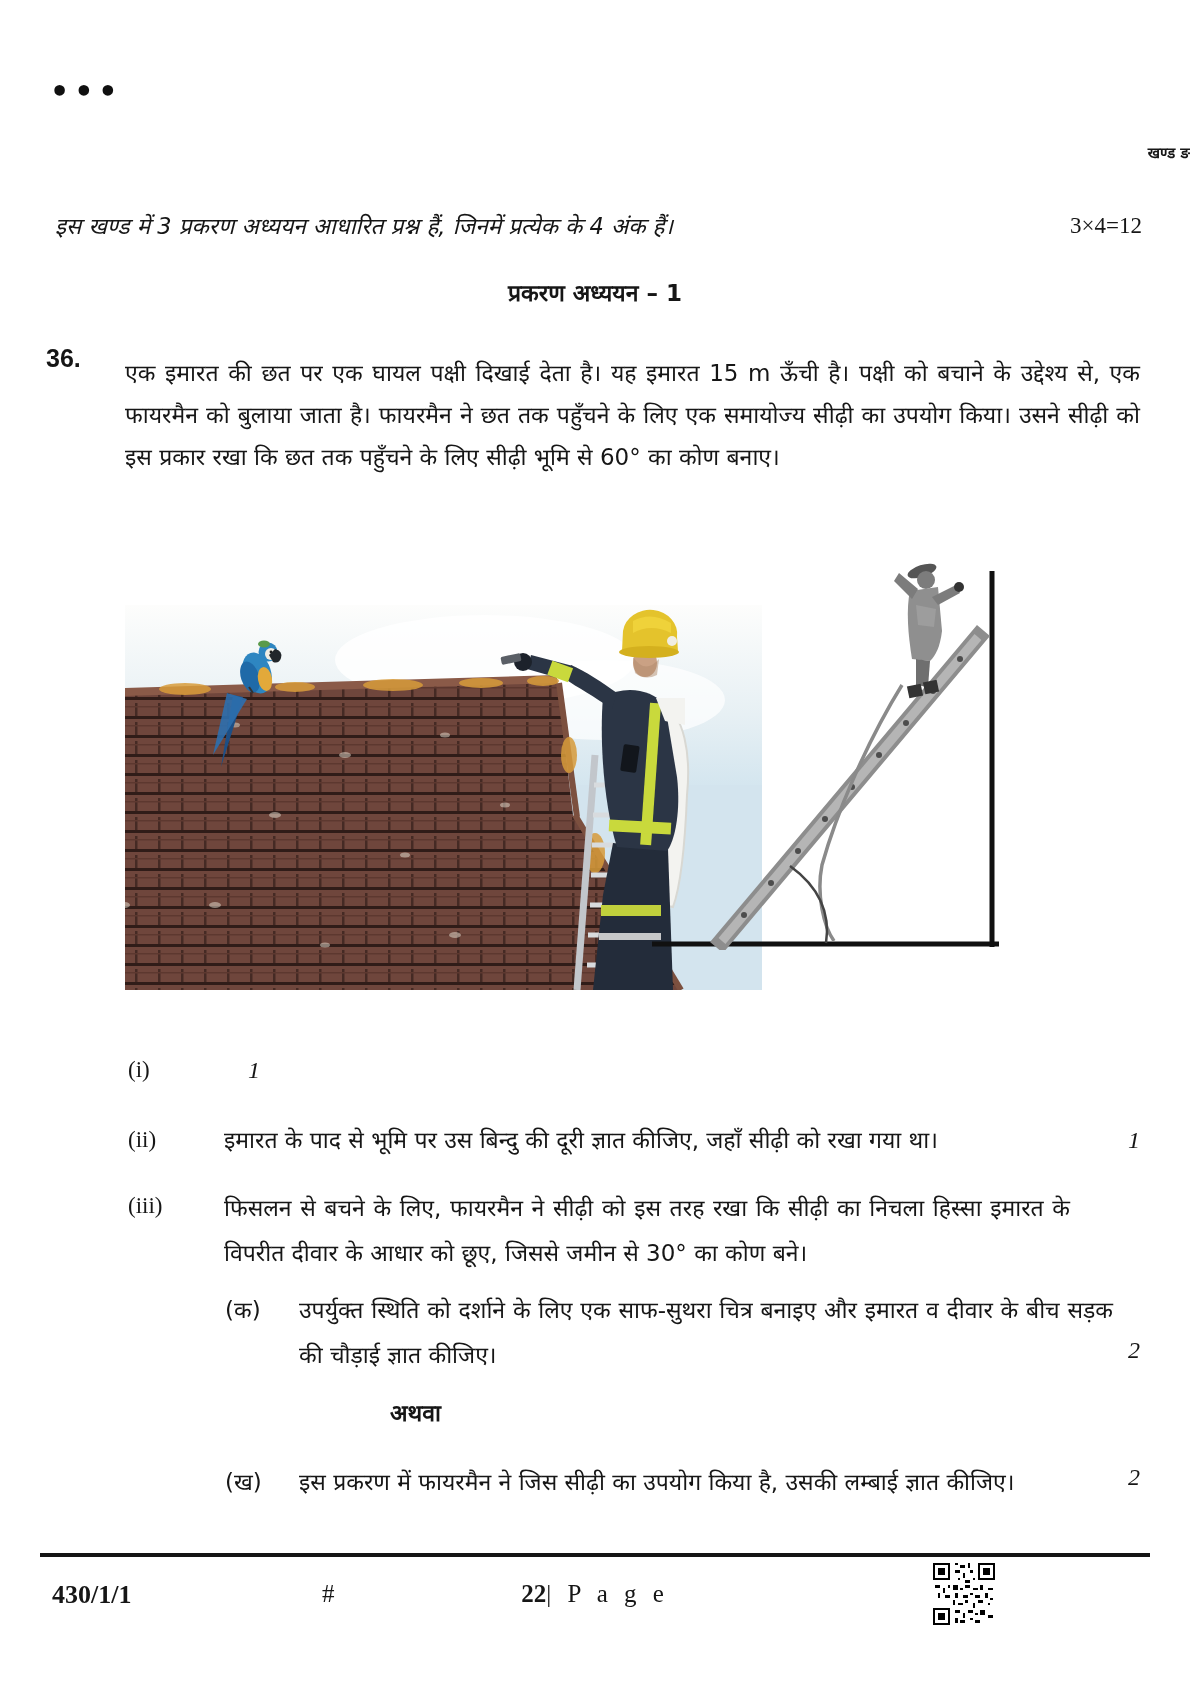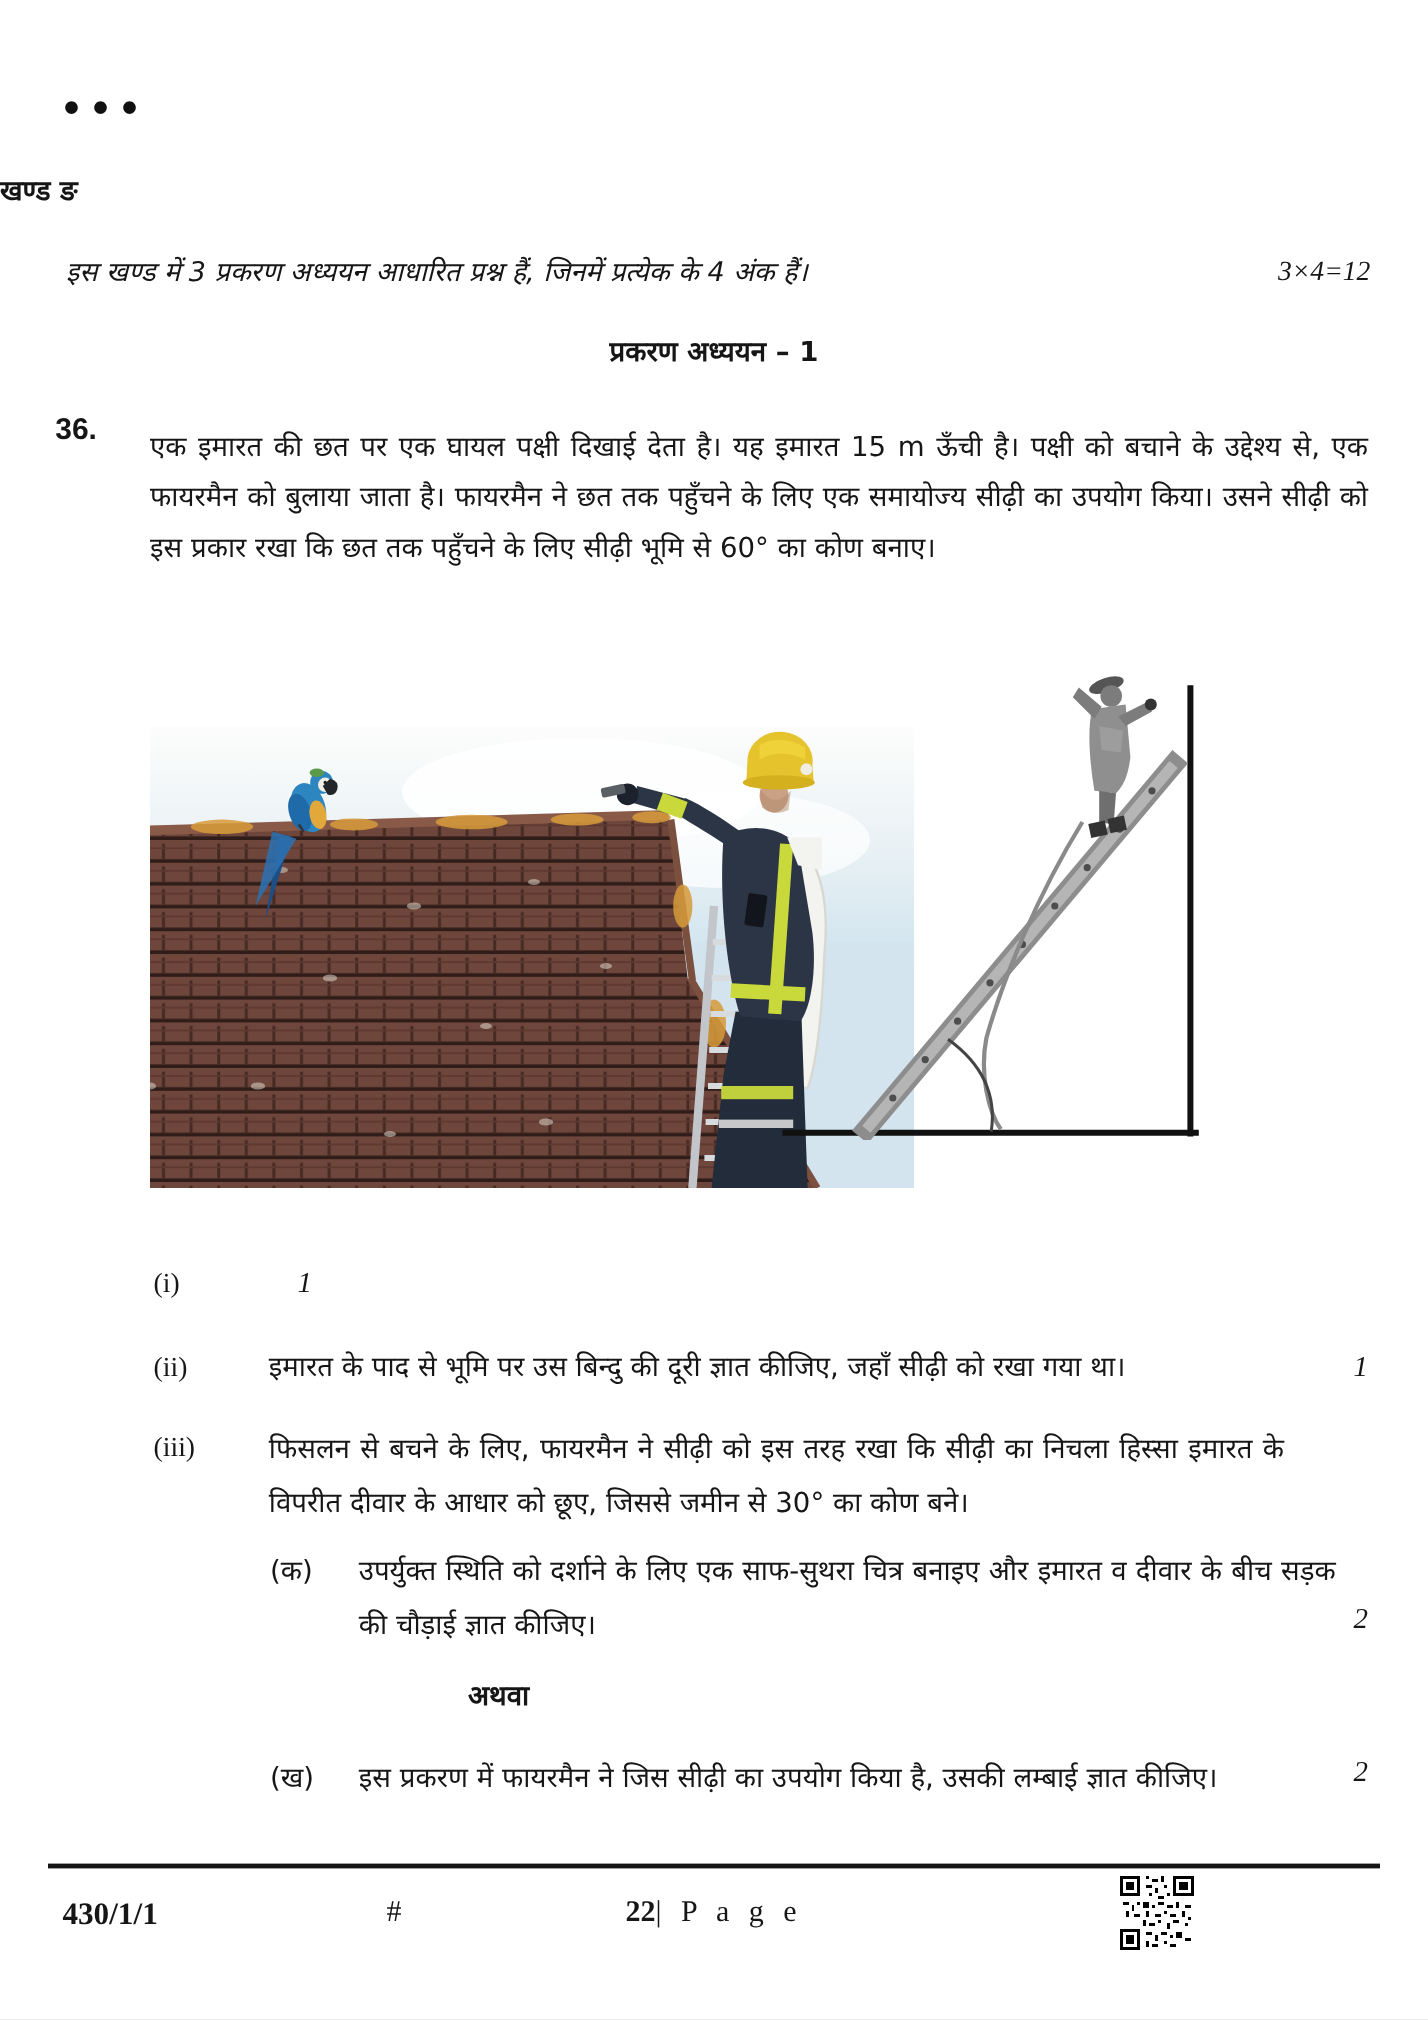--- a/index.html
+++ b/index.html
@@ -5,26 +5,26 @@
   html,body{margin:0;padding:0;background:#e9e9e9;}
   .page{
     position:relative; width:1190px; height:1683px; margin:0 auto;
     background:#ffffff; outline:1px solid #c9c9c9; overflow:hidden;
     font-family:"DejaVu Sans",sans-serif; color:#161616;
   }
   .abs{position:absolute;}
   
   .dots{left:50px; top:74px; font-size:30px; font-weight:bold; letter-spacing:5px; color:#101010;}
   
-  .section-title{left:0; right:0; top:142px; text-align:left; font-size:23px; font-weight:bold;}
+  .section-title{left:0; right:0; top:142px; text-align:right; font-size:15px; font-weight:bold;}
   .case-title{left:0; right:0; top:276px; text-align:center; font-size:23px; font-weight:bold;}
   
   .instruction{left:55px; right:48px; top:210px; display:flex; justify-content:space-between; align-items:center;}
   .instruction-text{font-style:italic; font-size:22.5px; font-weight:500;}
-  .marks-scheme{font-family:"Liberation Serif",serif; font-style:italic; font-size:23px; white-space:nowrap;}
+  .marks-scheme{font-family:"Liberation Serif",serif; font-size:23px; white-space:nowrap;}
   
   .qnum{left:46px; top:344px; font-family:Liberation Sans, sans-serif; font-weight:bold; font-size:25px;}
   .qtext{left:125px; top:352px; width:1015px; font-size:23px; line-height:42px; text-align:justify;}
   
   .figure{left:0; top:530px; width:1190px; height:465px;}
   .photo{position:absolute; left:125px; top:75px; width:637px; height:385px; overflow:hidden;}
   .sketch{position:absolute; left:640px; top:5px; width:360px; height:415px;}
   
   .prompt{left:125px; top:1024px; font-size:23px;}
   .subq{position:absolute; left:128px; right:50px; display:flex; align-items:flex-start; font-size:23px; line-height:40px;}

